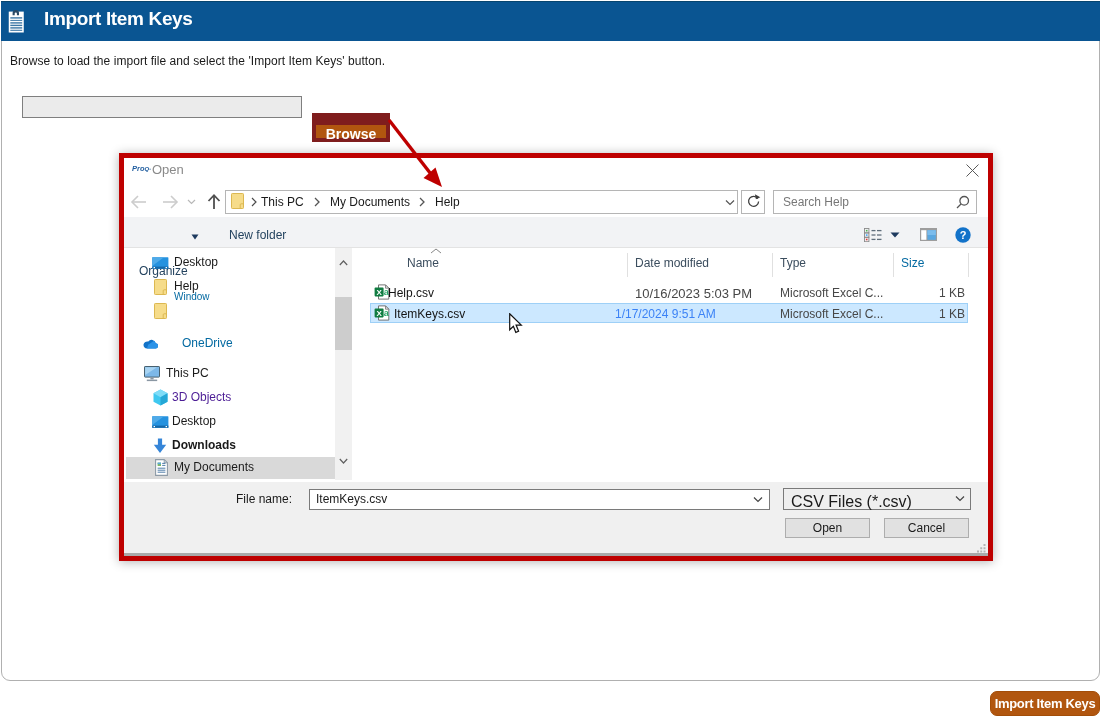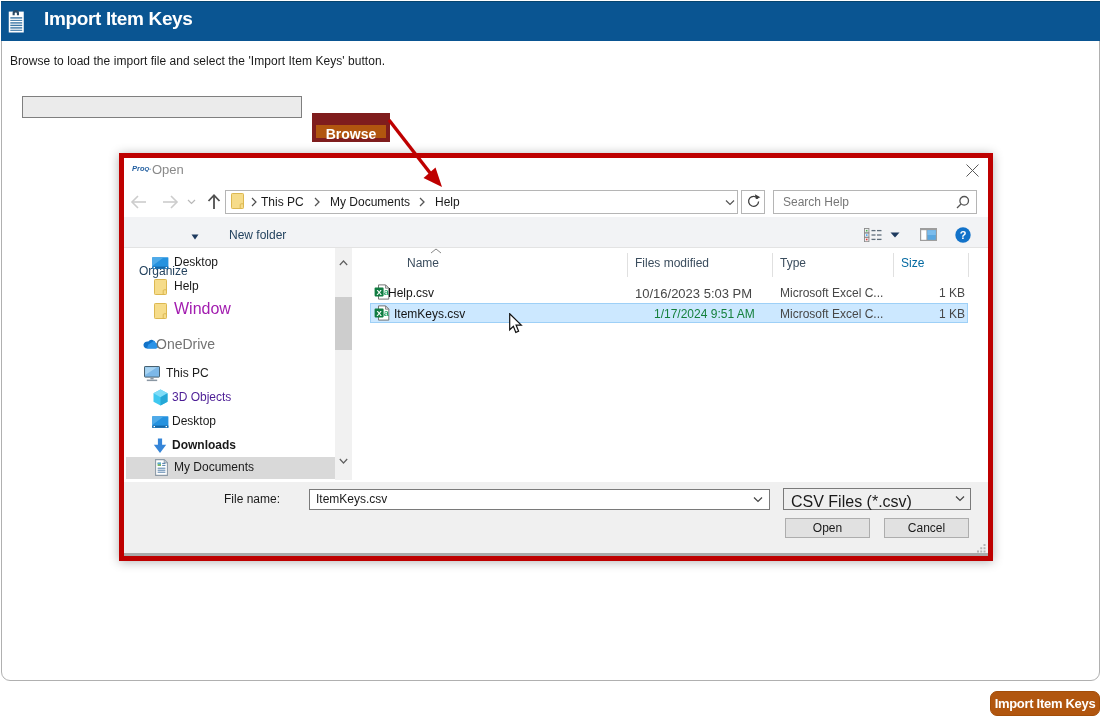--- a/index.html
+++ b/index.html
@@ -147,27 +147,27 @@
   <svg class="abs" style="left:30px;top:121px;" width="13" height="16" viewBox="0 0 13 16">
     <rect x="0.5" y="0.5" width="12" height="15" rx="0.8" fill="#f6dc8a" stroke="#dcb851" stroke-width="1"></rect>
     <path d="M 9.2 15.5 L 9.2 11.8 A 1 1 0 0 1 10.2 10.8 L 12.5 10.8" fill="none" stroke="#dcb851" stroke-width="1"></path>
   </svg>
   <div class="abs" style="left:50px;top:121px;font-size:12px;color:#1a1a1a;">Help</div>
 
   <svg class="abs" style="left:30px;top:145px;" width="13" height="16" viewBox="0 0 13 16">
     <rect x="0.5" y="0.5" width="12" height="15" rx="0.8" fill="#f6dc8a" stroke="#dcb851" stroke-width="1"></rect>
     <path d="M 9.2 15.5 L 9.2 11.8 A 1 1 0 0 1 10.2 10.8 L 12.5 10.8" fill="none" stroke="#dcb851" stroke-width="1"></path>
   </svg>
-  <div class="abs" style="left:50px;top:142px;font-size:16px;color:#a21caf;">Window</div>
+  <div class="abs" style="left:50px;top:133px;font-size:10px;color:#0369a1;">Window</div>
 
   <svg class="abs" style="left:19px;top:181px;" width="15" height="10" viewBox="0 0 15 10">
     <path d="M4 9.6 a3.6 3.6 0 1 1 1.3-7 a4.1 4.1 0 0 1 7.4 1.7 a2.6 2.6 0 0 1-0.5 5.3 z" fill="#1273c8"></path>
     <path d="M4 9.6 h8.2 a2.6 2.6 0 0 0 0.5-5.3 a4.1 4.1 0 0 0-1.6-2.6 l-6 4z" fill="#2b93e8"></path>
   </svg>
-  <div class="abs" style="left:32px;top:178px;font-size:14px;color:#737373;">OneDrive</div>
+  <div class="abs" style="left:58px;top:178px;font-size:12px;color:#0369a1;">OneDrive</div>
 
   <svg class="abs" style="left:20px;top:208px;" width="16" height="16" viewBox="0 0 16 16">
     <rect x="0.5" y="0.5" width="15" height="10.6" rx="0.6" fill="#7db8e8" stroke="#47606f" stroke-width="1"></rect>
     <polygon points="1.2,1.2 13,1.2 1.2,9" fill="#a8d4f2"></polygon>
     <rect x="6.4" y="11.4" width="3.2" height="2" fill="#8a97a3"></rect>
     <rect x="2.8" y="13.6" width="10.4" height="1.5" fill="#8a97a3"></rect>
   </svg>
   <div class="abs" style="left:42px;top:208px;font-size:12px;color:#1a1a1a;">This PC</div>
 
   <svg class="abs" style="left:29px;top:231px;" width="15" height="17" viewBox="0 0 15 17">
@@ -214,21 +214,21 @@
       <polyline points="0.8,5 4.5,1 8.2,5" stroke="#606060" stroke-width="1.2" fill="none"></polyline>
     </svg>
   <svg class="abs" style="left:215px;top:300px;" width="9" height="6" viewBox="0 0 9 6">
       <polyline points="0.8,1 4.5,5 8.2,1" stroke="#606060" stroke-width="1.2" fill="none"></polyline>
     </svg>
 
   <svg class="abs" style="left:306px;top:90px;" width="12" height="6" viewBox="0 0 12 6">
       <polyline points="1,5 6,1 11,5" stroke="#888" stroke-width="1" fill="none"></polyline>
     </svg>
   <div class="abs" style="left:250px;top:98px;font-size:12px;color:#3b4d5e;margin-left:33px;">Name</div>
-  <div class="abs" style="left:511px;top:98px;font-size:12px;color:#3b4d5e;">Files modified</div>
+  <div class="abs" style="left:511px;top:98px;font-size:12px;color:#3b4d5e;">Date modified</div>
   <div class="abs" style="left:656px;top:98px;font-size:12px;color:#3b4d5e;">Type</div>
   <div class="abs" style="left:777px;top:98px;font-size:12px;color:#0369a1;">Size</div>
   <div class="abs" style="left:503px;top:95px;width:1px;height:24px;background:#e0e0e0;"></div>
   <div class="abs" style="left:648px;top:95px;width:1px;height:24px;background:#e0e0e0;"></div>
   <div class="abs" style="left:769px;top:95px;width:1px;height:24px;background:#e0e0e0;"></div>
   <div class="abs" style="left:844px;top:95px;width:1px;height:24px;background:#e0e0e0;"></div>
 
   <svg class="abs" style="left:250px;top:126px;" width="16" height="16" viewBox="0 0 16 16">
     <path d="M4.5 0.9 H11.5 L14.8 4.2 V15.1 H4.5 Z" fill="#fff" stroke="#757575" stroke-width="1"></path>
     <path d="M11.5 0.9 L14.8 4.2 H11.5 Z" fill="#e8e8e8" stroke="#757575" stroke-width="0.8"></path>
@@ -243,30 +243,30 @@
 
   <div class="abs" style="left:246px;top:145px;width:598px;height:20px;background:#cce8ff;border:1px solid #9ed0f7;"></div>
   <svg class="abs" style="left:250px;top:147px;" width="16" height="16" viewBox="0 0 16 16">
     <path d="M4.5 0.9 H11.5 L14.8 4.2 V15.1 H4.5 Z" fill="#fff" stroke="#757575" stroke-width="1"></path>
     <path d="M11.5 0.9 L14.8 4.2 H11.5 Z" fill="#e8e8e8" stroke="#757575" stroke-width="0.8"></path>
     <rect x="0.6" y="3.6" width="9" height="8.8" rx="0.8" fill="#107c41"></rect>
     <text x="5.1" y="10.7" font-size="8" font-weight="bold" fill="#fff" text-anchor="middle" font-family="Liberation Sans">X</text>
     <text x="12.3" y="11" font-size="9" font-weight="bold" fill="#27a567" text-anchor="middle" font-family="Liberation Sans">a</text>
   </svg>
   <div class="abs" style="left:270px;top:149px;font-size:12px;color:#141414;">ItemKeys.csv</div>
-  <div class="abs" style="left:530px;top:149px;font-size:12px;color:#15803d;">1/17/2024 9:51 AM</div>
+  <div class="abs" style="left:491px;top:149px;font-size:12px;color:#3b82f6;">1/17/2024 9:51 AM</div>
   <div class="abs" style="left:656px;top:149px;font-size:12px;color:#474747;">Microsoft Excel C...</div>
   <div class="abs" style="left:780px;top:149px;width:61px;text-align:right;font-size:12px;color:#474747;">1 KB</div>
 
   <svg class="abs" style="left:385px;top:155px;" width="14" height="21" viewBox="0 0 14 21">
     <path d="M0.7 0.7 L0.7 16.8 L4.4 13.2 L6.8 19.4 L9.6 18.2 L7.1 12.1 L12.3 12.1 Z" fill="#fff" stroke="#111" stroke-width="1.2" stroke-linejoin="miter"></path>
   </svg>
 
   <div class="abs" style="left:0;top:324px;width:864px;height:74px;background:#f0f0f0;"></div>
-  <div class="abs" style="left:100px;top:334px;width:80px;text-align:left;font-size:12px;color:#1a1a1a;">File name:</div>
+  <div class="abs" style="left:100px;top:334px;width:80px;text-align:center;font-size:12px;color:#1a1a1a;">File name:</div>
   <div class="abs" style="left:185px;top:331px;width:461px;height:21px;background:#fff;border:1px solid #7a7a7a;"></div>
   <div class="abs" style="left:192px;top:334px;font-size:12px;color:#1a1a1a;">ItemKeys.csv</div>
   <svg class="abs" style="left:628px;top:338px;" width="12" height="8" viewBox="0 0 12 8">
       <polyline points="2,1.5 6,5.5 10,1.5" stroke="#444" stroke-width="1.2" fill="none"></polyline>
     </svg>
   <div class="abs" style="left:659px;top:330px;width:188px;height:22px;background:#efefef;border:1px solid #7a7a7a;"></div>
   <div class="abs" style="left:667px;top:335px;font-size:16px;color:#1a1a1a;">CSV Files (*.csv)</div>
   <svg class="abs" style="left:830px;top:337px;" width="12" height="8" viewBox="0 0 12 8">
       <polyline points="2,1.5 6,5.5 10,1.5" stroke="#444" stroke-width="1.2" fill="none"></polyline>
     </svg>

